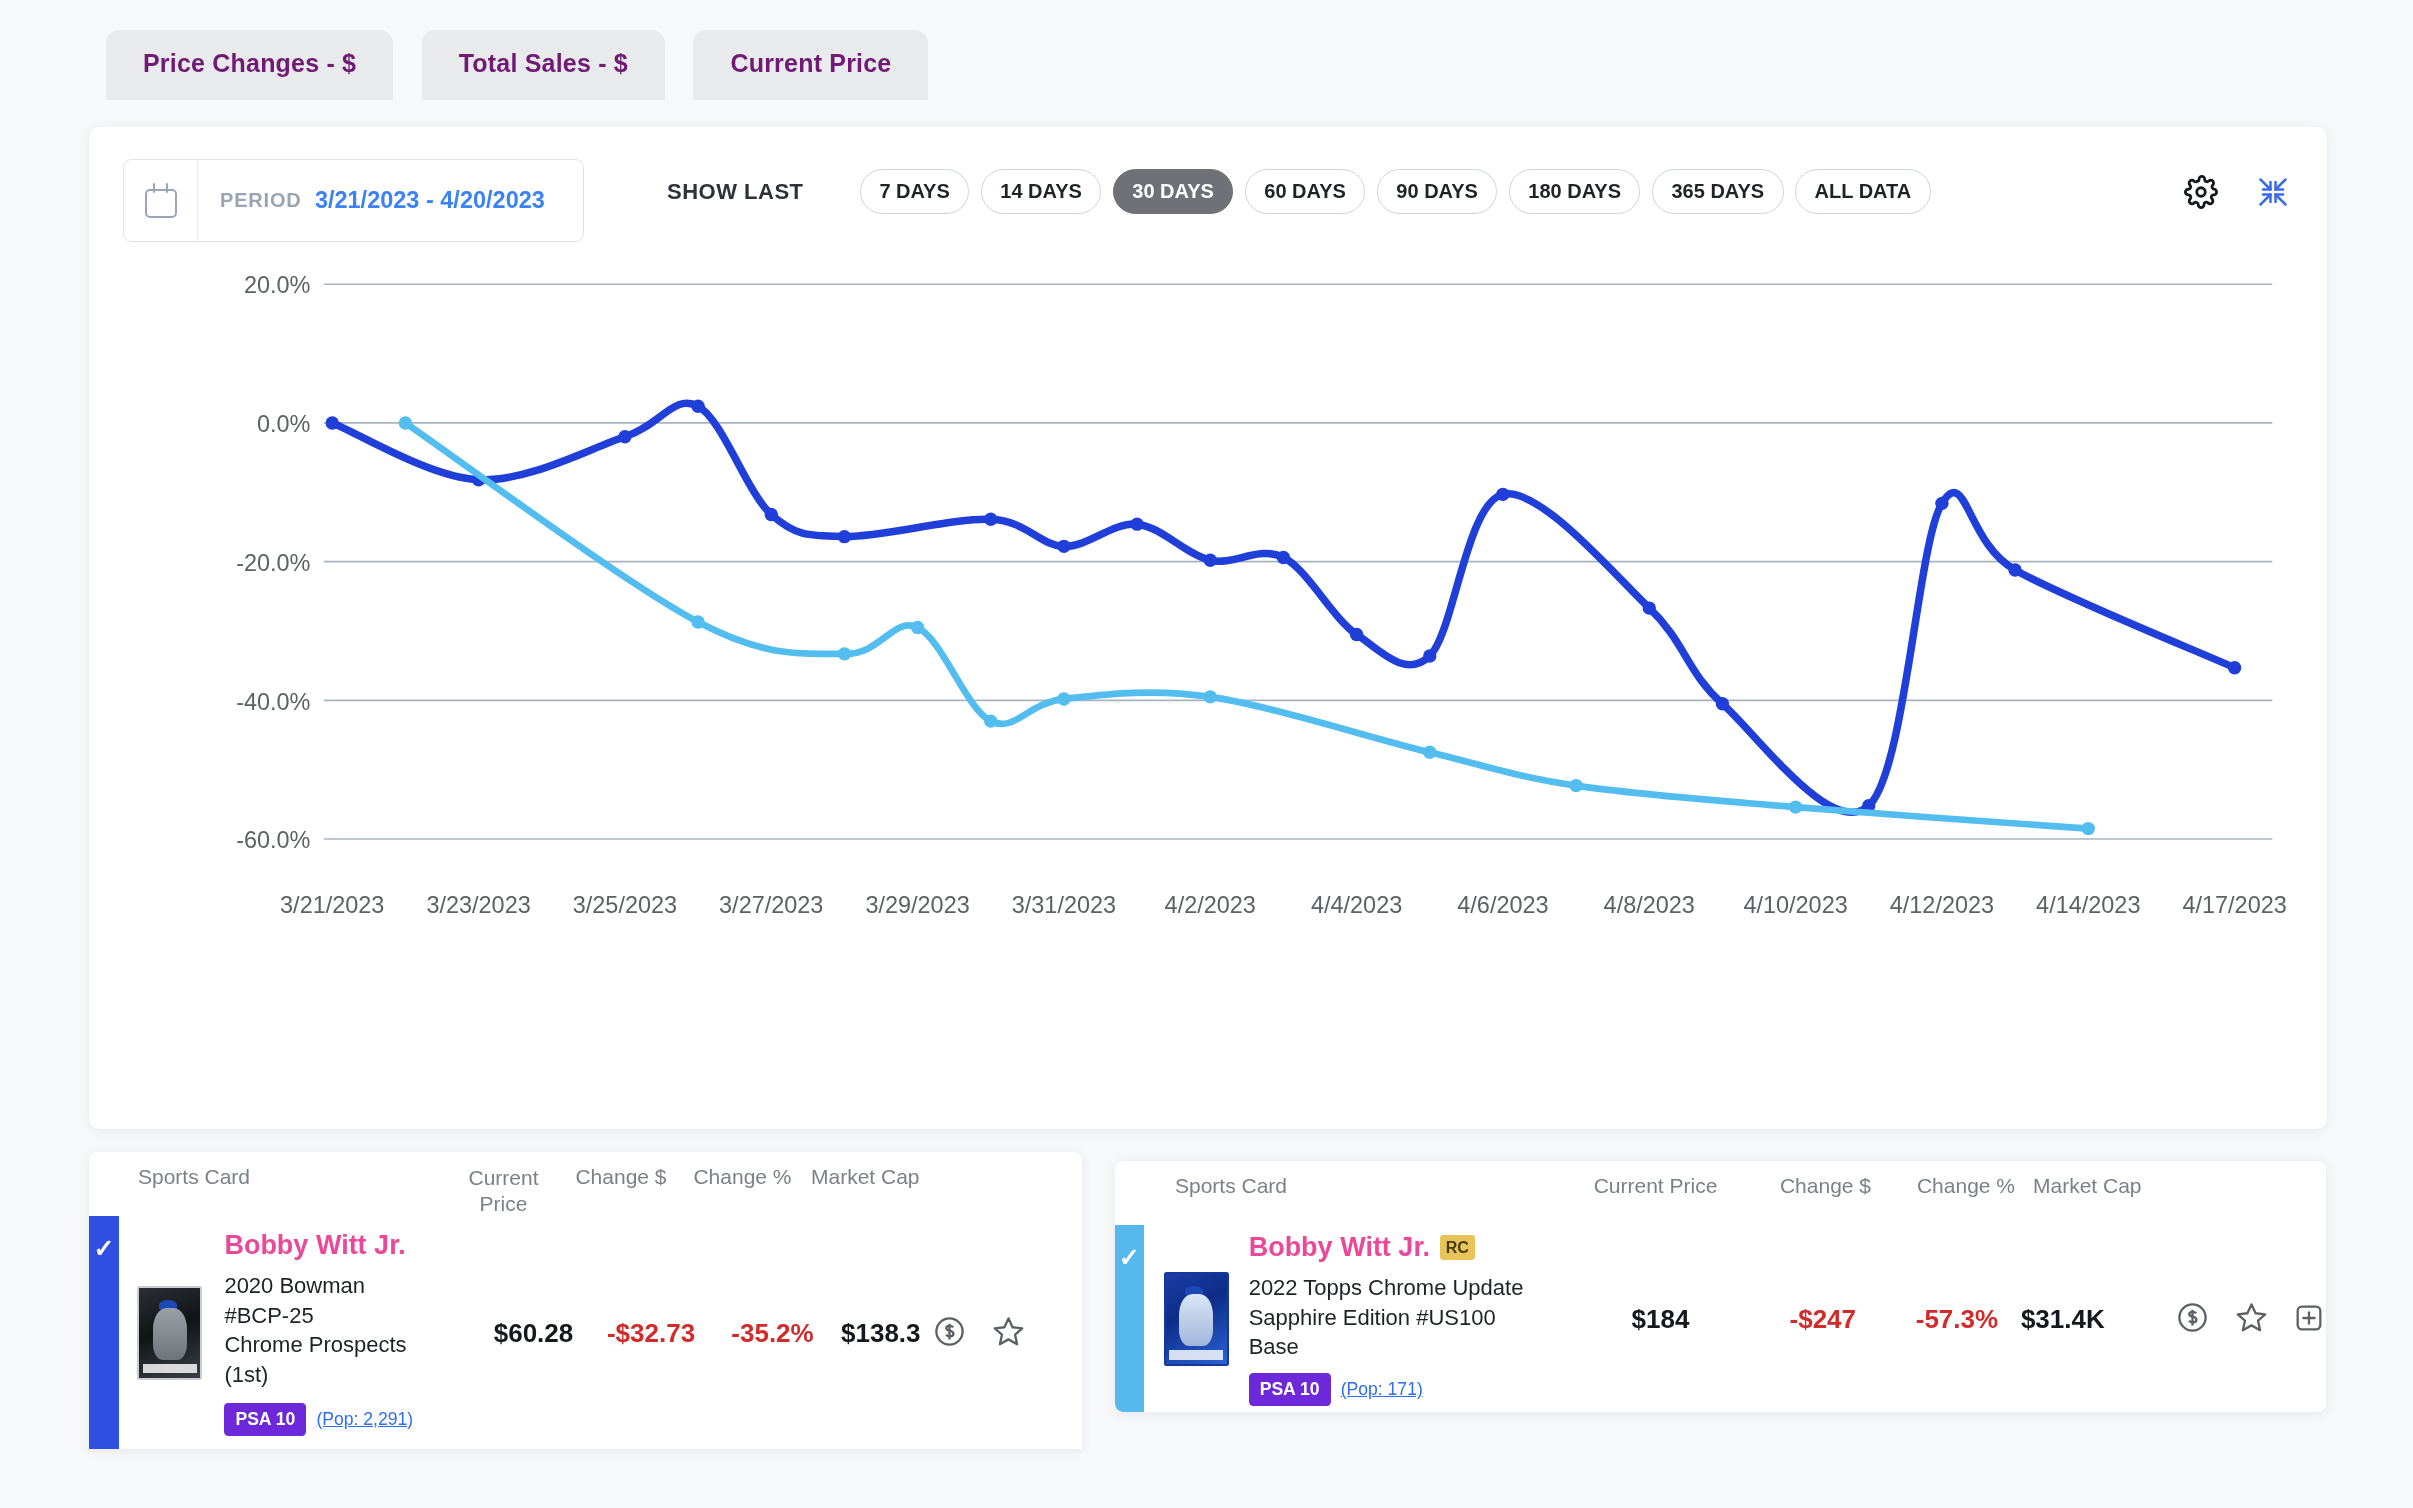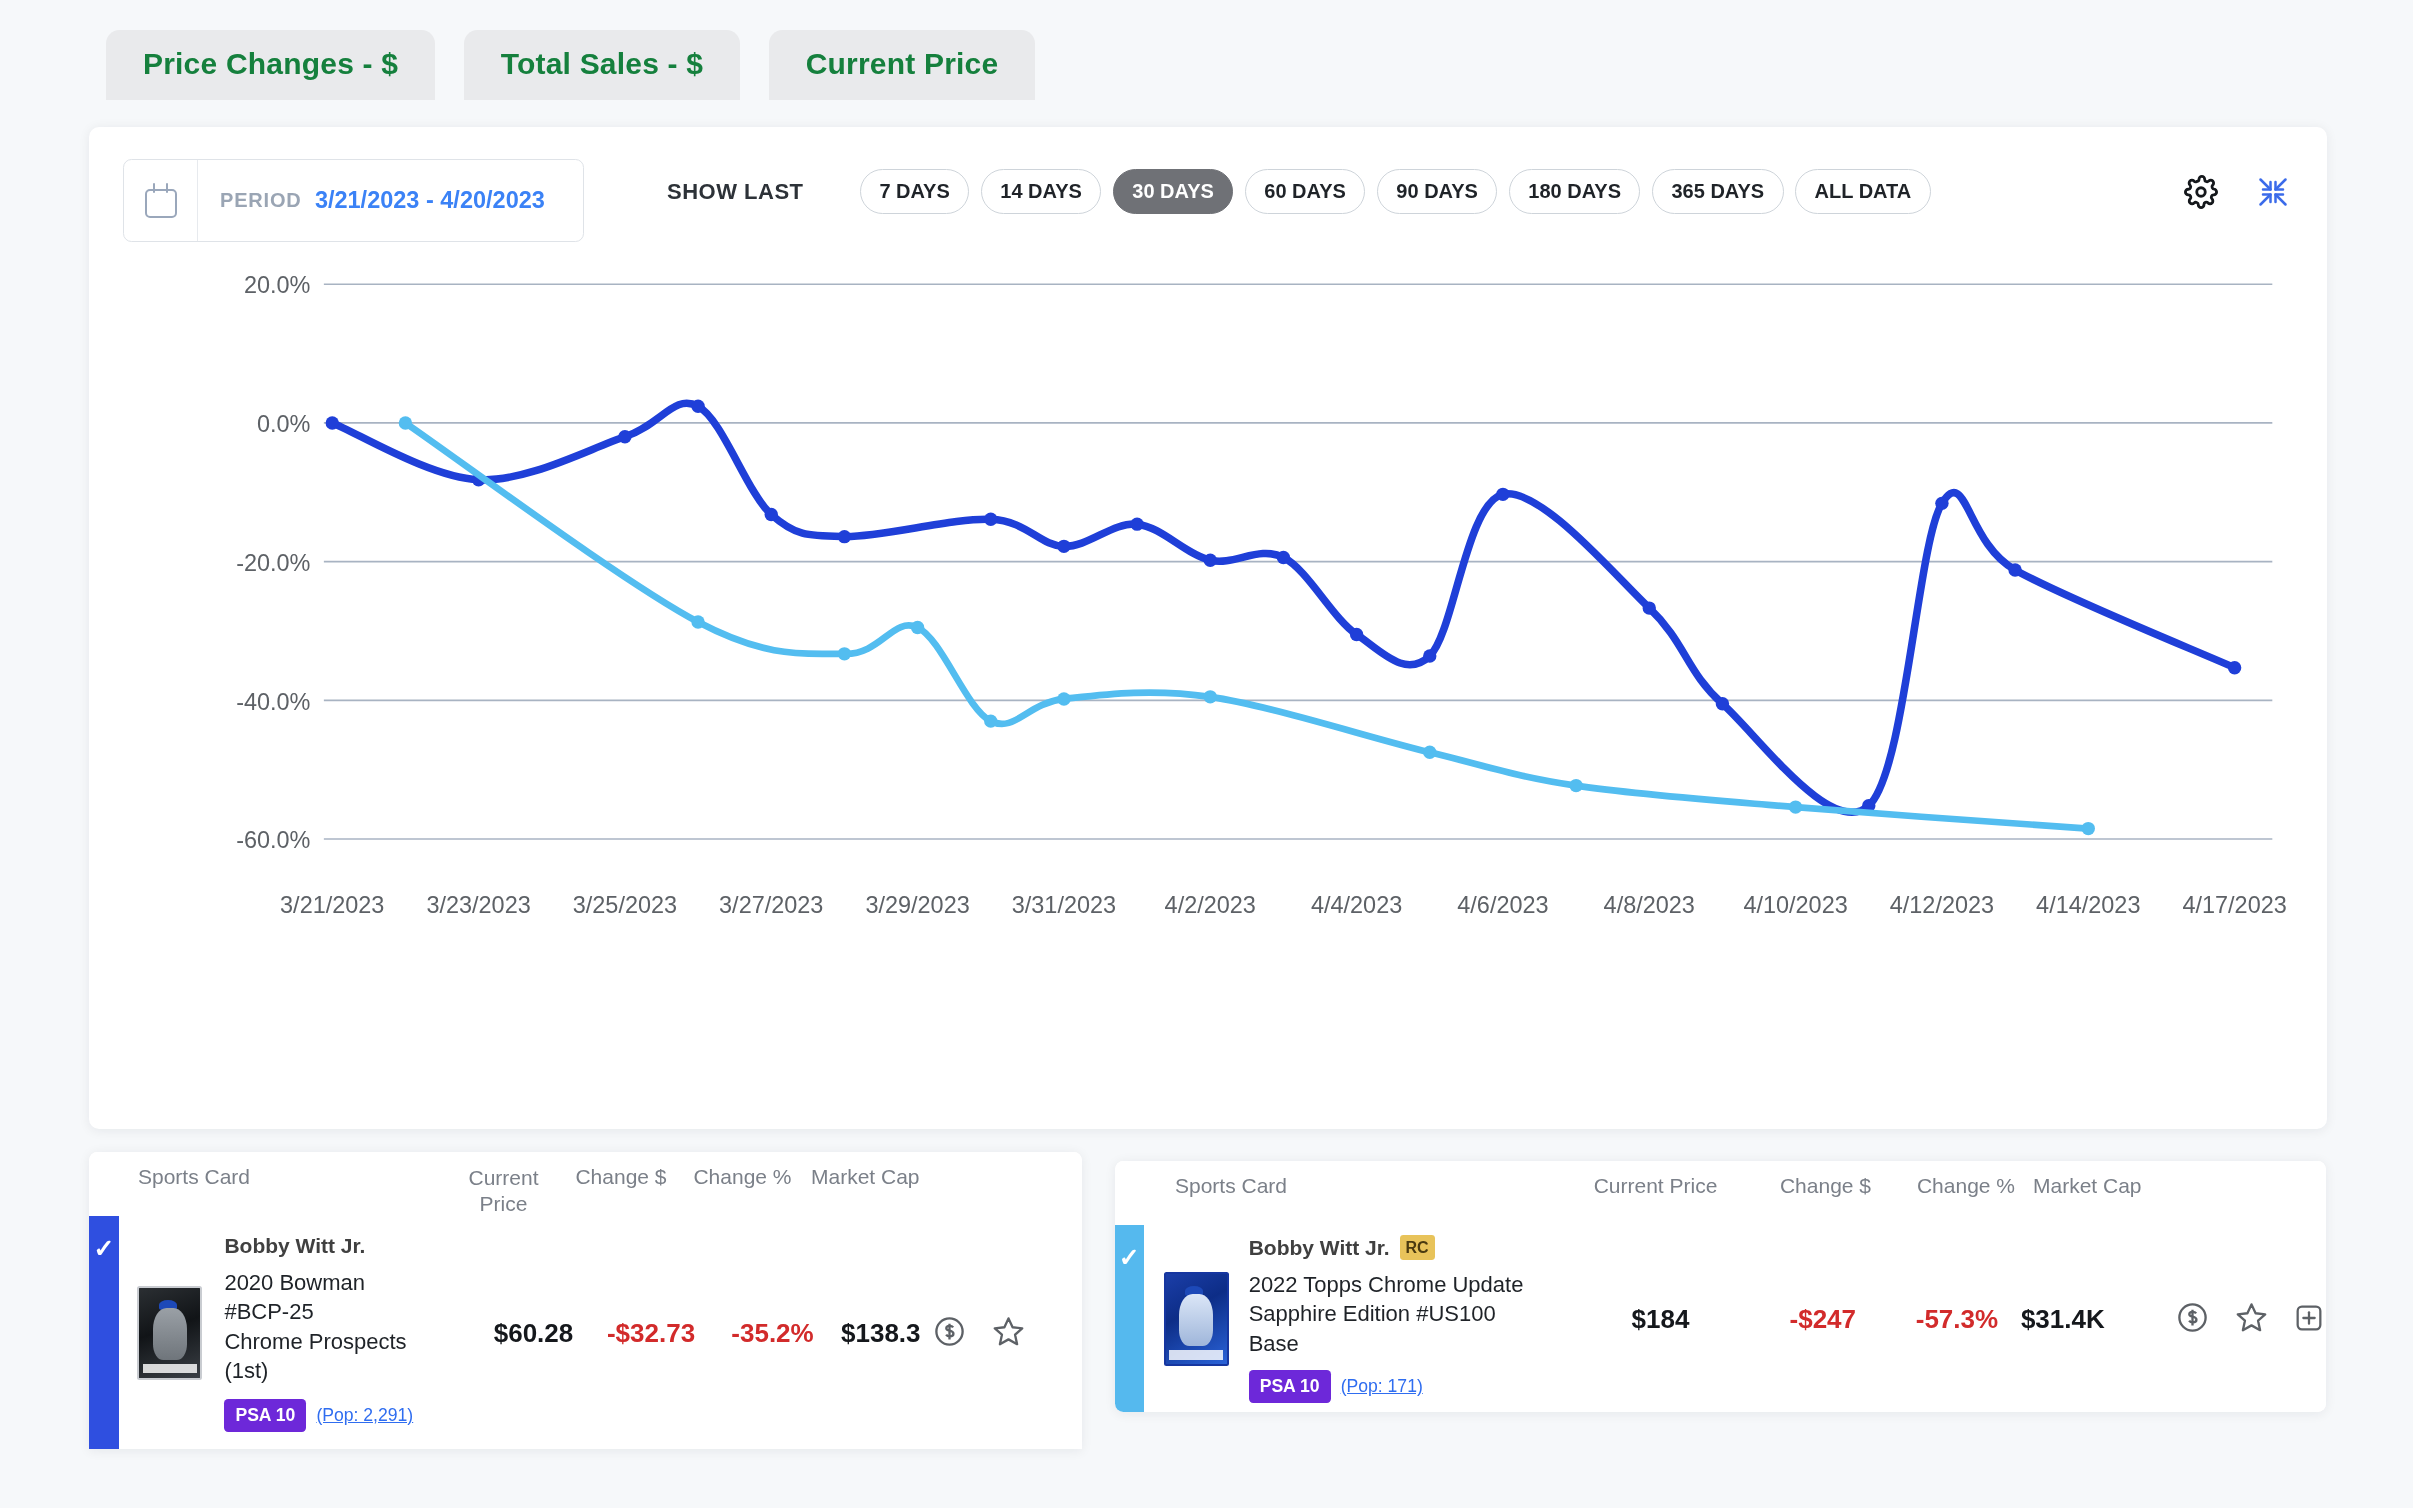--- a/index.html
+++ b/index.html
@@ -9,23 +9,23 @@
     font-family: "Liberation Sans", sans-serif;
     overflow: hidden;
   }
   #root { position: relative; width: 2413px; height: 1508px; }
 
   
   .tabs { position: absolute; left: 106px; top: 30px; display: flex; align-items: flex-end; gap: 28.5px; }
   .tab {
     background: #e9eaec;
     border-radius: 13.4px 13.4px 0 0;
-    color: #15803d;
+    color: #701a75;
     font-weight: 700;
-    font-size: 30px;
+    font-size: 25px;
     letter-spacing: 0.2px;
     padding: 22px 37px 25px;
     height: 70px;
     display: flex; align-items: center; justify-content: center;
     white-space: nowrap;
     cursor: pointer;
   }
   .tab.active {
     background: #ffffff;
     color: #15181c;
@@ -109,21 +109,21 @@
 
   .thumb { width: 65px; height: 94px; border-radius: 2.5px; flex: none; position: relative; overflow: hidden; }
   .thumb.t1 { background: linear-gradient(160deg,#2b2f33 0%,#111417 45%,#3a3f45 100%); border: 2.5px solid #c9ccd1; }
   .thumb.t2 { background: linear-gradient(150deg,#1b3ea8 0%,#0d2d87 40%,#2a63d8 100%); border: 2.5px solid #1636a0; }
   .thumb .figure { position: absolute; left: 22%; top: 22%; width: 56%; height: 58%; border-radius: 40% 40% 30% 30%; }
   .thumb.t1 .figure { background: linear-gradient(180deg,#9aa0a6 0%,#6f757b 100%); }
   .thumb.t2 .figure { background: linear-gradient(180deg,#dbe6f7 0%,#9fb6da 100%); }
   .thumb .cap { position: absolute; left: 32%; top: 13%; width: 30%; height: 11%; background: #1d49b8; border-radius: 50% 50% 20% 20%; }
   .thumb .strip { position: absolute; left: 6%; bottom: 5%; width: 88%; height: 11%; background: rgba(255,255,255,.82); }
 
-  .card-name { font-size: 21px; font-weight: 700; color: #404040; }
+  .card-name { font-size: 27px; font-weight: 700; color: #ec4899; }
   .card-line { font-size: 22px; color: #1f2328; line-height: 1.34; }
   .psa { background: #6d28d9; color: #fff; font-size: 17.6px; font-weight: 700; border-radius: 4.2px; padding: 5.9px 11px; display: inline-block; }
   .pop { color: #2f6df0; font-size: 17.6px; text-decoration: underline; margin-left: 10px; }
   .rc { background: #e8c35a; color: #4a3a10; font-size: 16px; font-weight: 700; border-radius: 3.4px; padding: 3.4px 5.9px; margin-left: 10px; vertical-align: 2.5px; }
 
   .val { font-size: 26px; font-weight: 700; color: #15181c; white-space: nowrap; }
   .val.neg { color: #d22b2b; }
   .actions { display: flex; gap: 23.5px; align-items: center; }
   .act { cursor: pointer; }
 </style>

